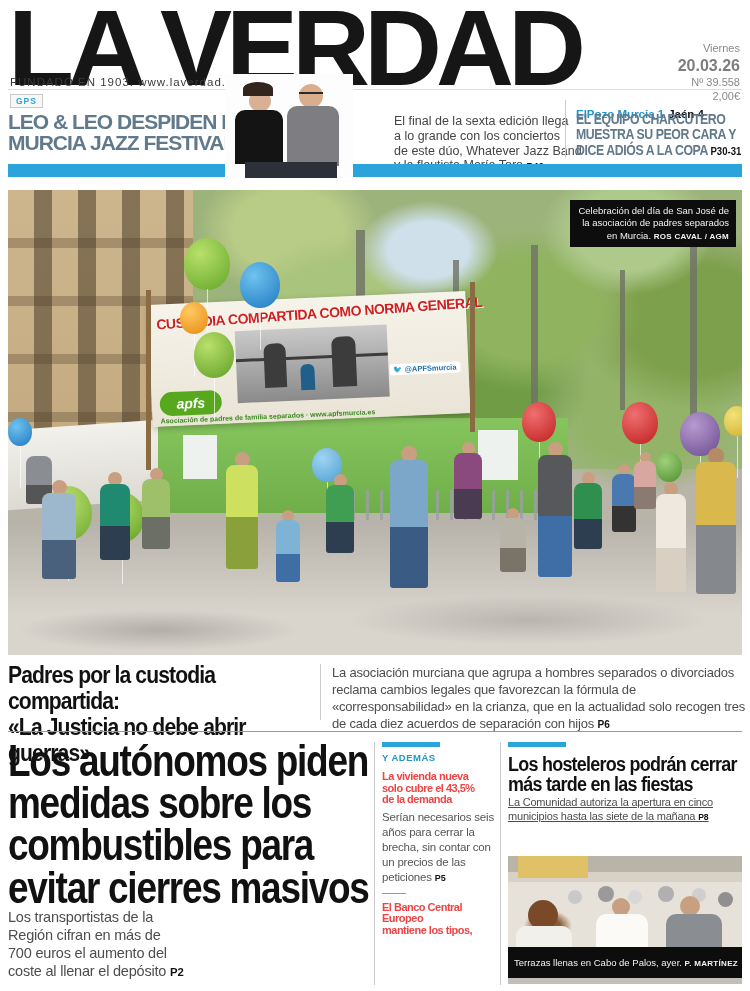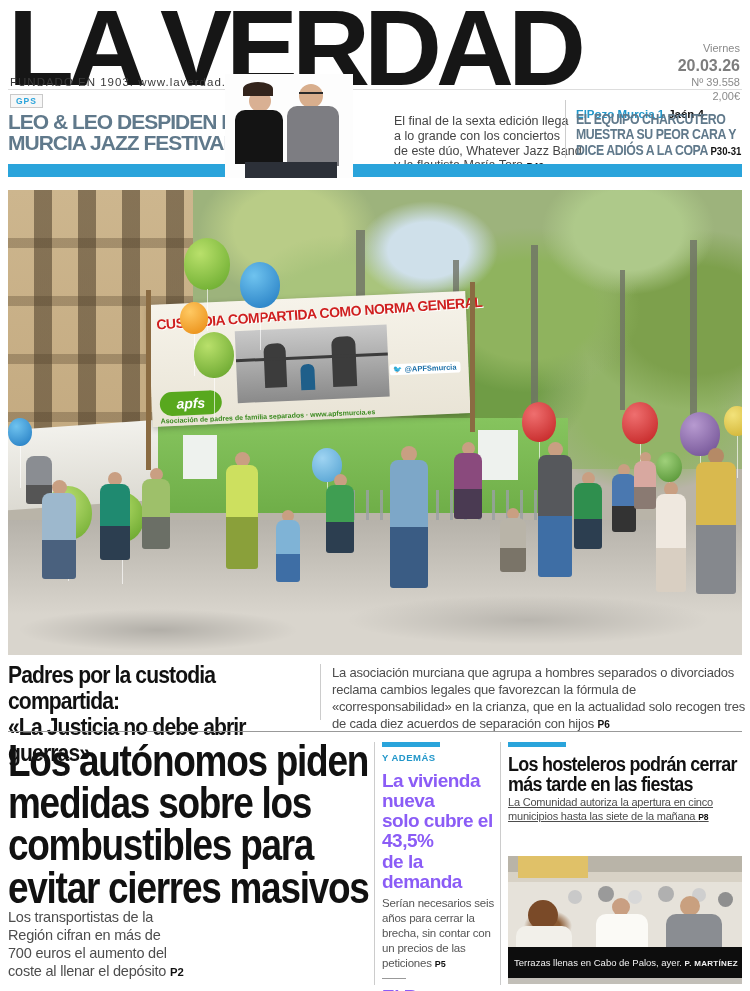--- a/index.html
+++ b/index.html
@@ -107,21 +107,21 @@
              white-space:pre-line;transform:scaleX(.84);transform-origin:0 0;width:430px;}
   #lead-cols{position:absolute;left:0;top:168px;width:368px;display:flex;gap:16px;}
   .leadcol{width:176px;font-size:14.5px;color:#4d4d4d;line-height:1.25;letter-spacing:-0.2px;}
   #div1{left:374px;top:742px;width:1px;height:243px;background:#ccc;}
   #div2{left:500px;top:742px;width:1px;height:243px;background:#ccc;}
 
   
   #ademas{left:382px;top:742px;width:112px;}
   .cyan-chip{width:58px;height:5px;background:#2aa4db;}
   #ademas-label{font-size:9.5px;font-weight:700;color:#2196c9;letter-spacing:.5px;margin:5px 0 8px;}
-  .adh{font-size:19px;font-weight:700;color:#8b5cf6;letter-spacing:-0.5px;line-height:1.06;white-space:pre-line;margin:0 0 4px;}
+  .adh{font-size:11px;font-weight:700;color:#ef4444;letter-spacing:-0.5px;line-height:1.06;white-space:pre-line;margin:0 0 4px;}
   .adb{font-size:11.5px;color:#555;line-height:1.3;letter-spacing:-0.2px;margin:0;}
   .adsep{width:24px;height:1px;background:#999;margin:8px 0;}
 
   
   #host{left:508px;top:742px;width:234px;}
   #host-head{font-size:19.5px;font-weight:700;color:#111;letter-spacing:-0.8px;line-height:1.05;
              white-space:pre-line;transform:scaleX(.92);transform-origin:0 0;width:254px;margin-top:7px;}
   #host-body{font-size:11px;color:#4d4d4d;line-height:1.3;letter-spacing:-0.2px;margin-top:10px;width:232px;text-decoration:underline;}
   #host-photo{left:508px;top:856px;width:234px;height:128px;overflow:hidden;
     background:
@@ -281,20 +281,21 @@
       </div>
     <div class="person abs" style="left:688px;top:258px;">
         <i class="hd" style="position:relative;width:16px;height:16px;background:#b58a66;"></i>
         <i class="bd" style="width:40px;height:132px;background:linear-gradient(#d9b94e 48%,#85888d 48%);"></i>
       </div>
     <div class="person abs" style="left:626px;top:262px;">
         <i class="hd" style="position:relative;width:11px;height:11px;"></i>
         <i class="bd" style="width:22px;height:48px;background:linear-gradient(#d8a8a0 55%,#8a7a72 55%);"></i>
       </div>
 
+    <div id="photo-caption" class="abs"><span>Celebración del día de San José de la asociación de padres separados en Murcia. </span><span class="credit">ROS CAVAL / AGM</span></div>
   </div>
 
   <div class="abs" id="custodia">
     <div class="abs" id="custodia-head">Padres por la custodia compartida:
 «La Justicia no debe abrir guerras»</div>
     <i id="custodia-div"></i>
     <p class="abs" id="custodia-sum" style="margin:0;"><span>La asociación murciana que agrupa a hombres separados o divorciados reclama cambios legales que favorezcan la fórmula de «corresponsabilidad» en la crianza, que en la actualidad solo recogen tres de cada diez acuerdos de separación con hijos </span><span class="pref">P6</span></p>
   </div>
   <i class="abs" id="rule-custodia"></i>
 

